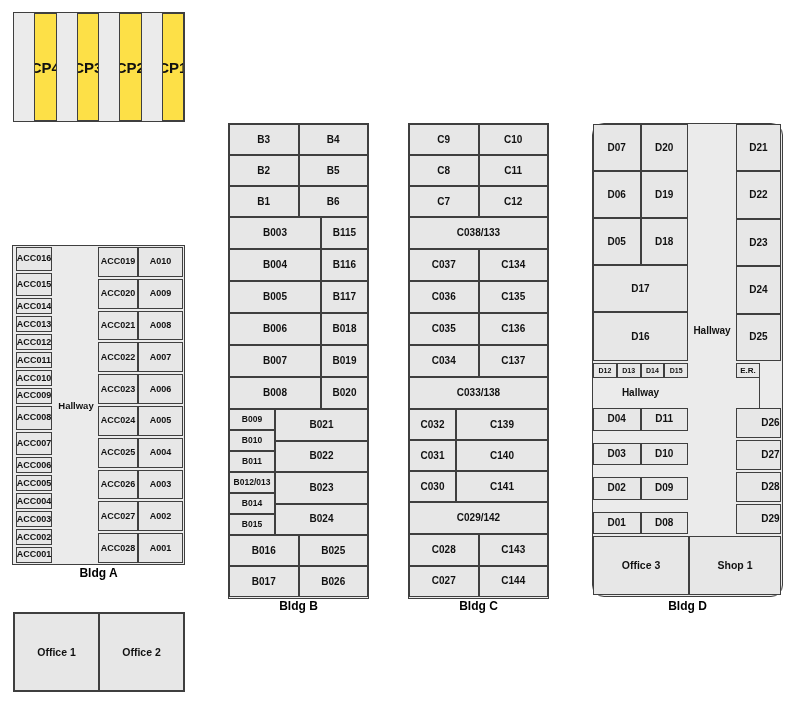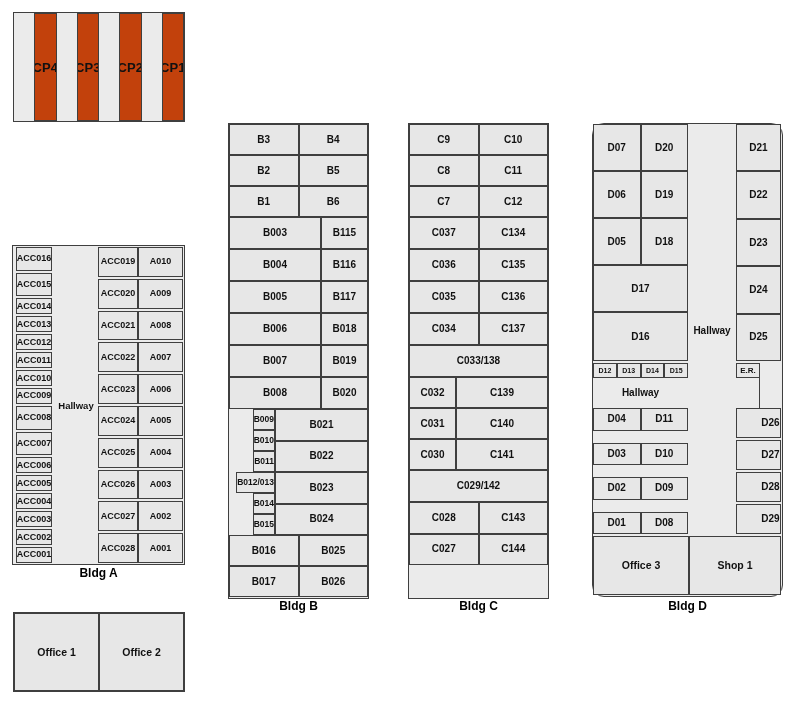--- a/index.html
+++ b/index.html
@@ -5,41 +5,41 @@
   html,body{margin:0;padding:0;background:#fff;}
   .page{position:relative;width:800px;height:707px;background:#ffffff;
         font-family:"Liberation Sans",sans-serif;font-weight:bold;color:#111;overflow:hidden;}
   .blk{position:absolute;box-sizing:border-box;border:1.5px solid #3f3f3f;background:#ebebeb;}
   .rm{box-sizing:border-box;background:#e7e7e7;border:1px solid #3f3f3f;
       display:flex;align-items:center;justify-content:center;text-align:center;
       font-size:10px;line-height:1;overflow:hidden;}
   .lbl{position:absolute;text-align:center;font-size:12px;color:#000;}
   
   #carports{left:13px;top:12px;width:172px;height:110px;display:grid;grid-template-columns:repeat(4,1fr);}
-  #carports .rm{background:#c2410c;font-size:13px;margin-left:20px;}
+  #carports .rm{background:#fde047;font-size:15px;margin-left:20px;}
   
   #offices{left:13px;top:612px;width:172px;height:80px;display:grid;grid-template-columns:1fr 1fr;}
   #offices .rm{font-size:10.5px;}
   
   #bldgA{left:12px;top:245px;width:173px;height:320px;display:flex;}
   .a-left{width:41px;display:flex;flex-direction:column;gap:2px;padding:1px 0 1px 1px;box-sizing:border-box;align-items:center;}
   .a-left .rm{flex:1;font-size:9px;}
   .a-left .rm:nth-child(1),.a-left .rm:nth-child(2),
   .a-left .rm:nth-child(9),.a-left .rm:nth-child(10){flex:1.55;}
   .a-hall{width:44px;display:flex;align-items:center;justify-content:center;font-size:9.5px;}
   .a-grid{flex:1;display:grid;grid-template-columns:40px 1fr;grid-auto-rows:1fr;row-gap:2px;padding:1px 1px 1px 0;box-sizing:border-box;}
   .a-grid .rm{font-size:9px;}
   
   #bldgB{left:228px;top:123px;width:141px;height:476px;display:flex;flex-direction:column;}
   #bldgC{left:408px;top:123px;width:141px;height:476px;display:flex;flex-direction:column;}
   .g2{display:grid;grid-template-columns:1fr 1fr;}
   .b-s1{height:93px;}.b-s1 .rm,.b-s4 .rm{font-size:10px;}
   .b-s2{height:192px;display:grid;grid-template-columns:92px 1fr;grid-auto-rows:1fr;}
   .b-s3{height:126px;display:flex;}
-  .b-s3-left{width:46px;display:flex;flex-direction:column;align-items:flex-end;}
+  .b-s3-left{width:46px;display:flex;flex-direction:column;}
   .b-s3-left .rm{flex:1;font-size:8.5px;}
   .b-s3-right{flex:1;display:flex;flex-direction:column;}
   .b-s3-right .rm{flex:1;}
   .b-s4{height:62px;}
   .c-s1{height:93px;}
   .c-row{height:32px;}.c-row .rm{height:100%;}
   .c-s2{height:128px;display:grid;grid-template-columns:1fr 1fr;grid-auto-rows:1fr;}
   .c-s3{height:93px;display:grid;grid-template-columns:47px 1fr;grid-auto-rows:1fr;}
   .c-s4{height:63px;}
   
@@ -169,20 +169,23 @@
 
   <div class="blk" id="bldgC">
     <div class="g2 c-s1">
       <div class="rm">C9</div>
       <div class="rm">C10</div>
       <div class="rm">C8</div>
       <div class="rm">C11</div>
       <div class="rm">C7</div>
       <div class="rm">C12</div>
     </div>
+    <div class="c-row">
+      <div class="rm">C038/133</div>
+    </div>
     <div class="c-s2">
       <div class="rm">C037</div>
       <div class="rm">C134</div>
       <div class="rm">C036</div>
       <div class="rm">C135</div>
       <div class="rm">C035</div>
       <div class="rm">C136</div>
       <div class="rm">C034</div>
       <div class="rm">C137</div>
     </div>

